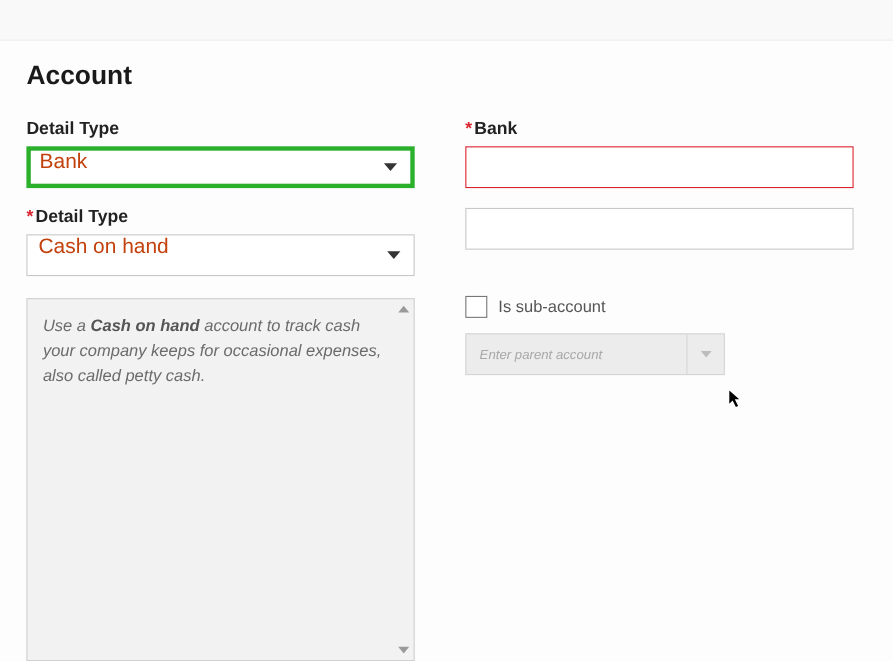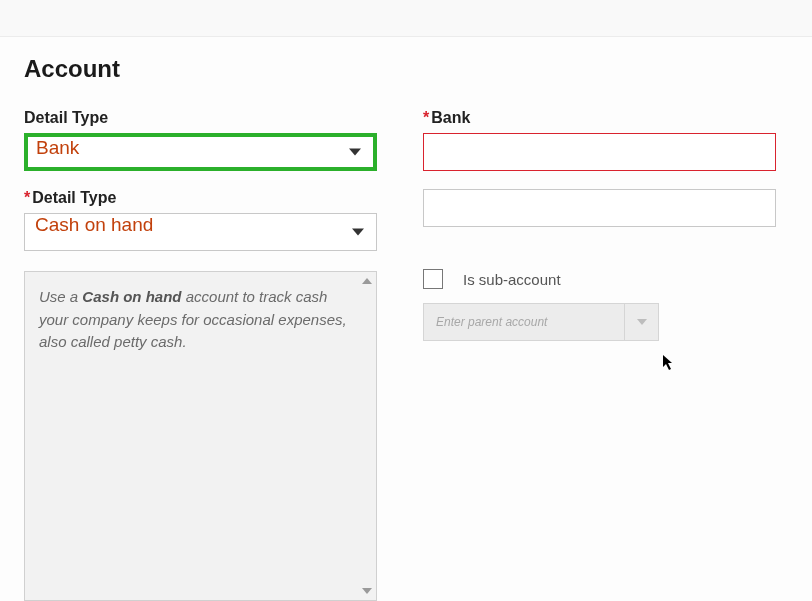--- a/index.html
+++ b/index.html
@@ -100,21 +100,21 @@
     right: 4px;
     width: 0; height: 0;
     border-left: 5px solid transparent;
     border-right: 5px solid transparent;
   }
   .info-box .scroll-up { top: 6px; border-bottom: 6px solid #9a9a9a; }
   .info-box .scroll-down { bottom: 6px; border-top: 6px solid #9a9a9a; }
   .checkbox-row {
     display: flex;
     align-items: center;
-    gap: 20px;
+    gap: 10px;
     margin-top: 42px;
     font-size: 15px;
     color: #555;
   }
   .checkbox {
     width: 20px;
     height: 20px;
     border: 1.5px solid #777;
     background: #fff;
     display: inline-block;

